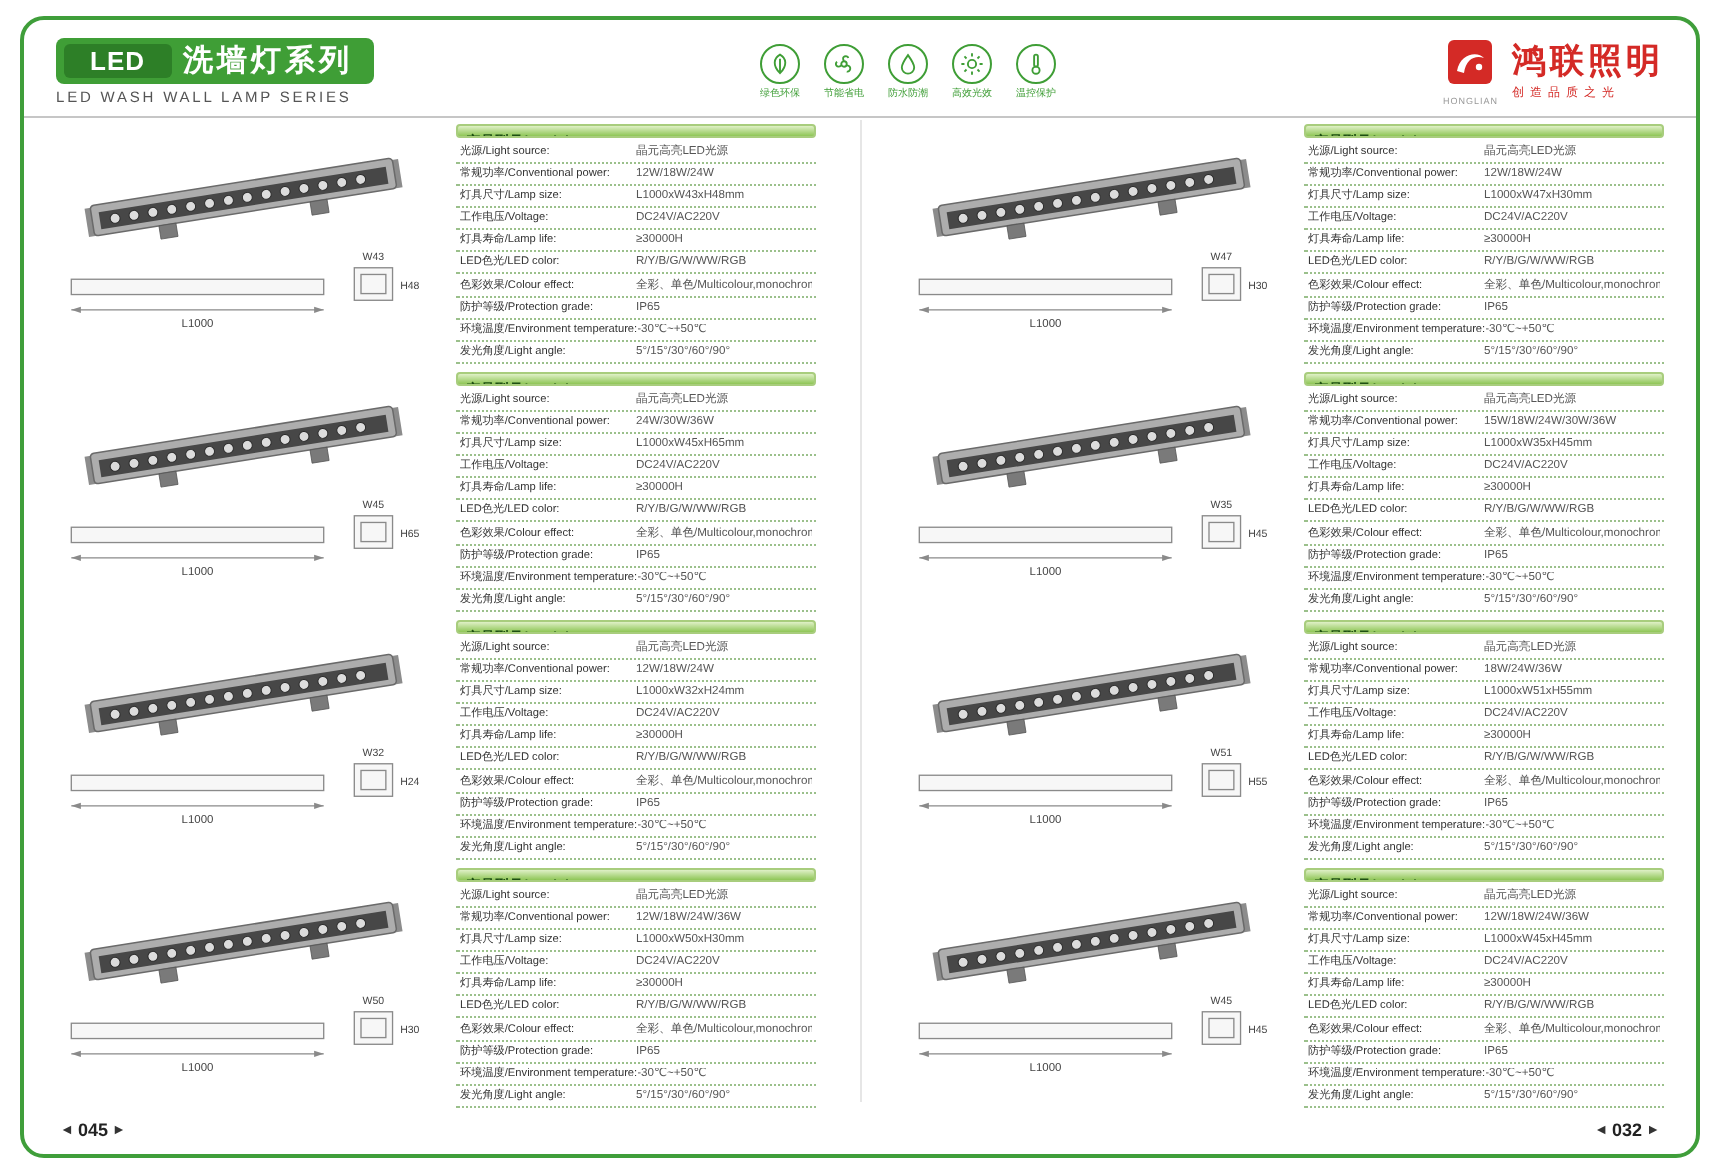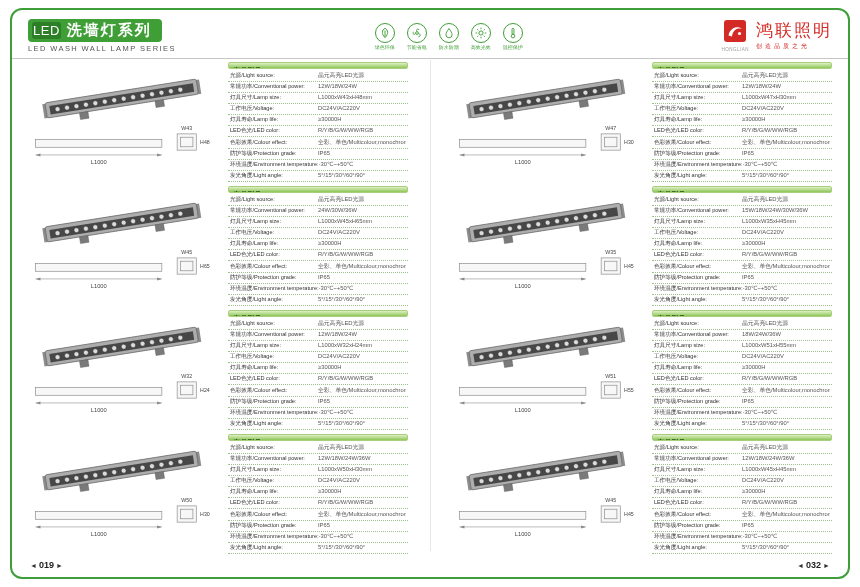--- a/index.html
+++ b/index.html
@@ -10,36 +10,36 @@
   }
   .page{position:relative;width:860px;height:587px;background:#fff;overflow:hidden;}
   .frame{position:absolute;inset:8px 10px;border:2px solid #3f9e3a;border-radius:12px;background:#fff;}
   .fold{position:absolute;left:50%;top:50px;bottom:26px;width:1px;background:#e6e6e6;}
 
   
   .top{height:44px;display:flex;align-items:center;justify-content:space-between;
        padding:4px 16px 0;border-bottom:1px solid #c6c6c6;}
   .green-bar{display:inline-flex;align-items:center;gap:6px;background:#3f9e36;
              border-radius:4px;padding:2px 10px 2px 4px;}
-  .led-chip{background:#2d7f27;color:#fff;font-weight:400;font-size:13px;
-            padding:1px 1px;border-radius:3px;letter-spacing:.5px;}
+  .led-chip{background:#2d7f27;color:#fff;font-weight:700;font-size:13px;
+            padding:1px 13px;border-radius:3px;letter-spacing:.5px;}
   .series-cn{color:#fff;font-weight:700;font-size:15px;letter-spacing:2px;}
   .series-en{font-size:7.5px;color:#555;letter-spacing:1.4px;margin-top:2px;font-weight:400;}
 
   .eco{display:flex;gap:12px;align-items:flex-start;}
   .eco-item{display:flex;flex-direction:column;align-items:center;gap:1px;}
   .eco-circle{width:18px;height:18px;border:1.2px solid #3f9e36;border-radius:50%;
               display:grid;place-items:center;background:#fff;}
   .eco-circle svg{display:block;}
   .eco-label{font-size:5px;color:#3f9e36;white-space:nowrap;}
 
   .brand{display:flex;align-items:center;gap:7px;}
   .brand-mark-wrap{display:flex;flex-direction:column;align-items:center;gap:1px;}
   .brand-sub{font-size:4.5px;color:#999;letter-spacing:.5px;}
-  .brand-name{font-size:17px;font-weight:400;color:#d42a26;letter-spacing:2px;line-height:1;}
+  .brand-name{font-size:17px;font-weight:700;color:#d42a26;letter-spacing:2px;line-height:1;}
   .brand-tagline{font-size:6px;color:#d42a26;letter-spacing:3px;margin-top:3px;}
 
   
   .grid{position:absolute;top:52px;left:16px;right:16px;bottom:26px;
         display:grid;grid-auto-flow:column;
         grid-template-columns:1fr 1fr;grid-template-rows:repeat(4,1fr);
         column-gap:44px;row-gap:7px;}
   .card{display:flex;gap:4px;min-height:0;}
   .figure{flex:0 0 196px;min-width:0;}
   .figure svg{width:100%;height:100%;display:block;}
@@ -850,21 +850,21 @@
                 <span class="lab">发光角度/Light angle:</span>
                 <span class="val">5°/15°/30°/60°/90°</span>
               </div>
             </div>
     </div>
   </div>
 </div>
 
     <div class="page-no left">
       <span class="page-arrow">◄</span>
-      <span>019</span>
+      <span>045</span>
       <span class="page-arrow">►</span>
     </div>
     <div class="page-no right">
       <span class="page-arrow">◄</span>
       <span>032</span>
       <span class="page-arrow">►</span>
     </div>
 
   </div>
 </div>

